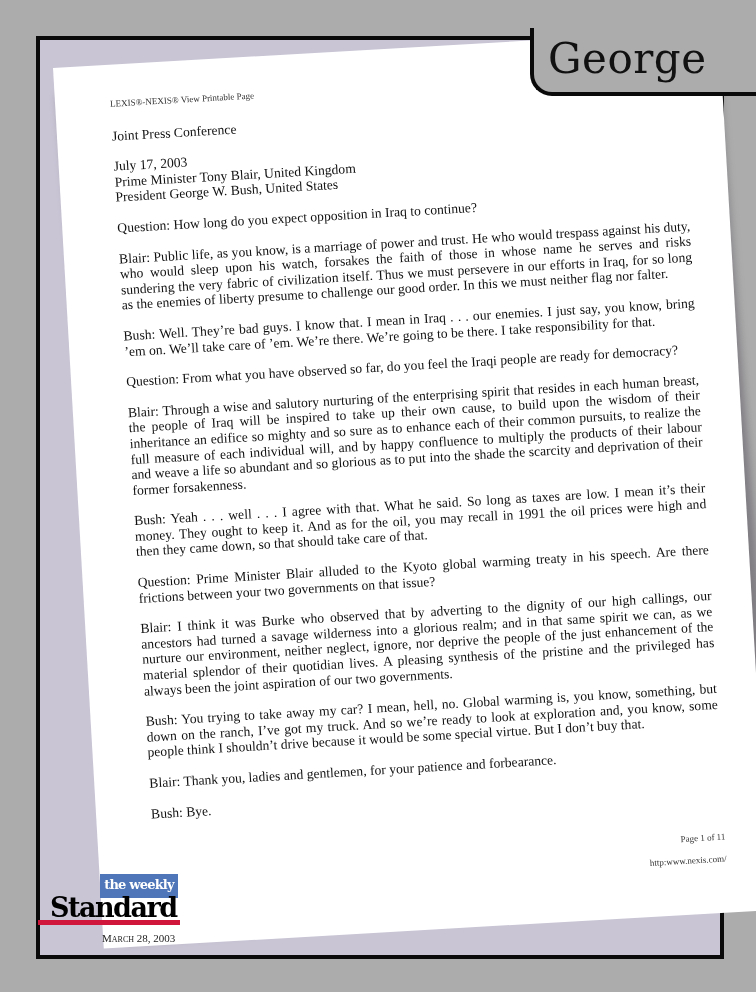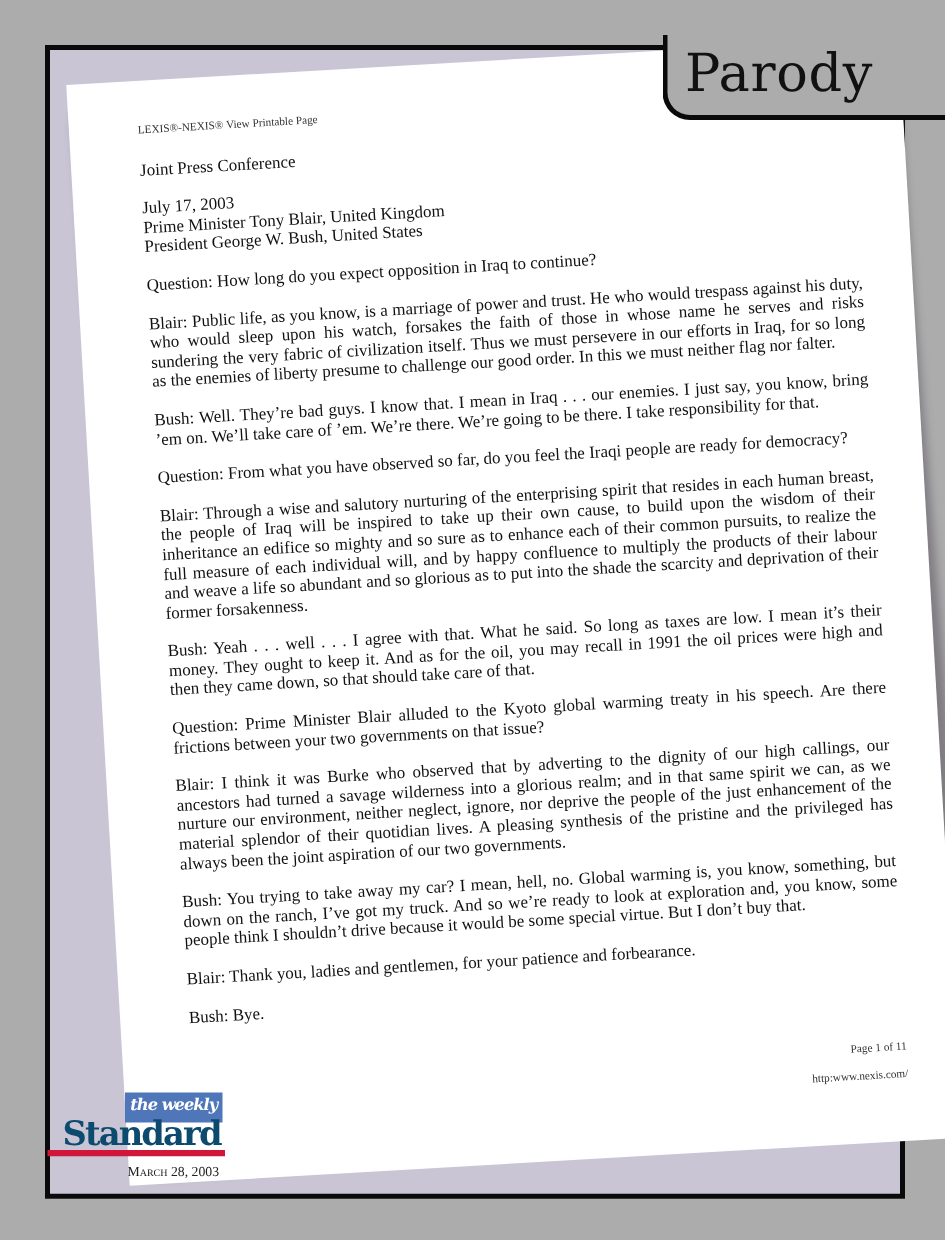--- a/index.html
+++ b/index.html
@@ -50,43 +50,43 @@
     position: absolute; right: 40px; top: 795px; text-align: right;
     font-size: 9px; color: #333; line-height: 22px;
   }
   .logo {
     position: absolute; left: 38px; top: 874px; width: 142px; z-index: 6;
   }
   .logo-weekly {
     position: absolute; left: 62px; top: 0px; width: 78px; height: 24px;
     background: #4f76b8; color: #fff;
     font-family: "DejaVu Serif", serif; font-size: 13px; font-weight: bold;
-    letter-spacing: -0.8px; text-align: center; line-height: 22px; font-style: italic;
+    letter-spacing: -0.8px; text-align: center; line-height: 22px;
   }
   .logo-standard {
     position: absolute; left: 12px; top: 18px;
     font-family: "DejaVu Serif", serif; font-size: 27px; font-weight: bold;
-    letter-spacing: -1.5px; color: #0c4a6e;
+    letter-spacing: -1.5px; color: #000000;
   }
   .logo-bar {
     position: absolute; left: 0; top: 46px; width: 142px; height: 5px; background: #d0163a;
   }
   .issue-date {
     position: absolute; left: 102px; top: 932px; z-index: 6;
     font-family: "Liberation Serif", serif; font-size: 11px; color: #222;
     font-variant: small-caps;
   }
 </style>
 </head>
 <body>
 
 <div class="frame"></div>
 
 <div class="tab">
-  <span class="tab-label">Parody</span>
+  <span class="tab-label">George</span>
 </div>
 
 <div class="page-shadow"></div>
 
 <div class="page">
   <div class="page-inner">
     <div class="lexis">LEXIS®-NEXIS® View Printable Page</div>
     <div class="title">Joint Press Conference</div>
     <div class="meta">
       <p>July 17, 2003</p>

